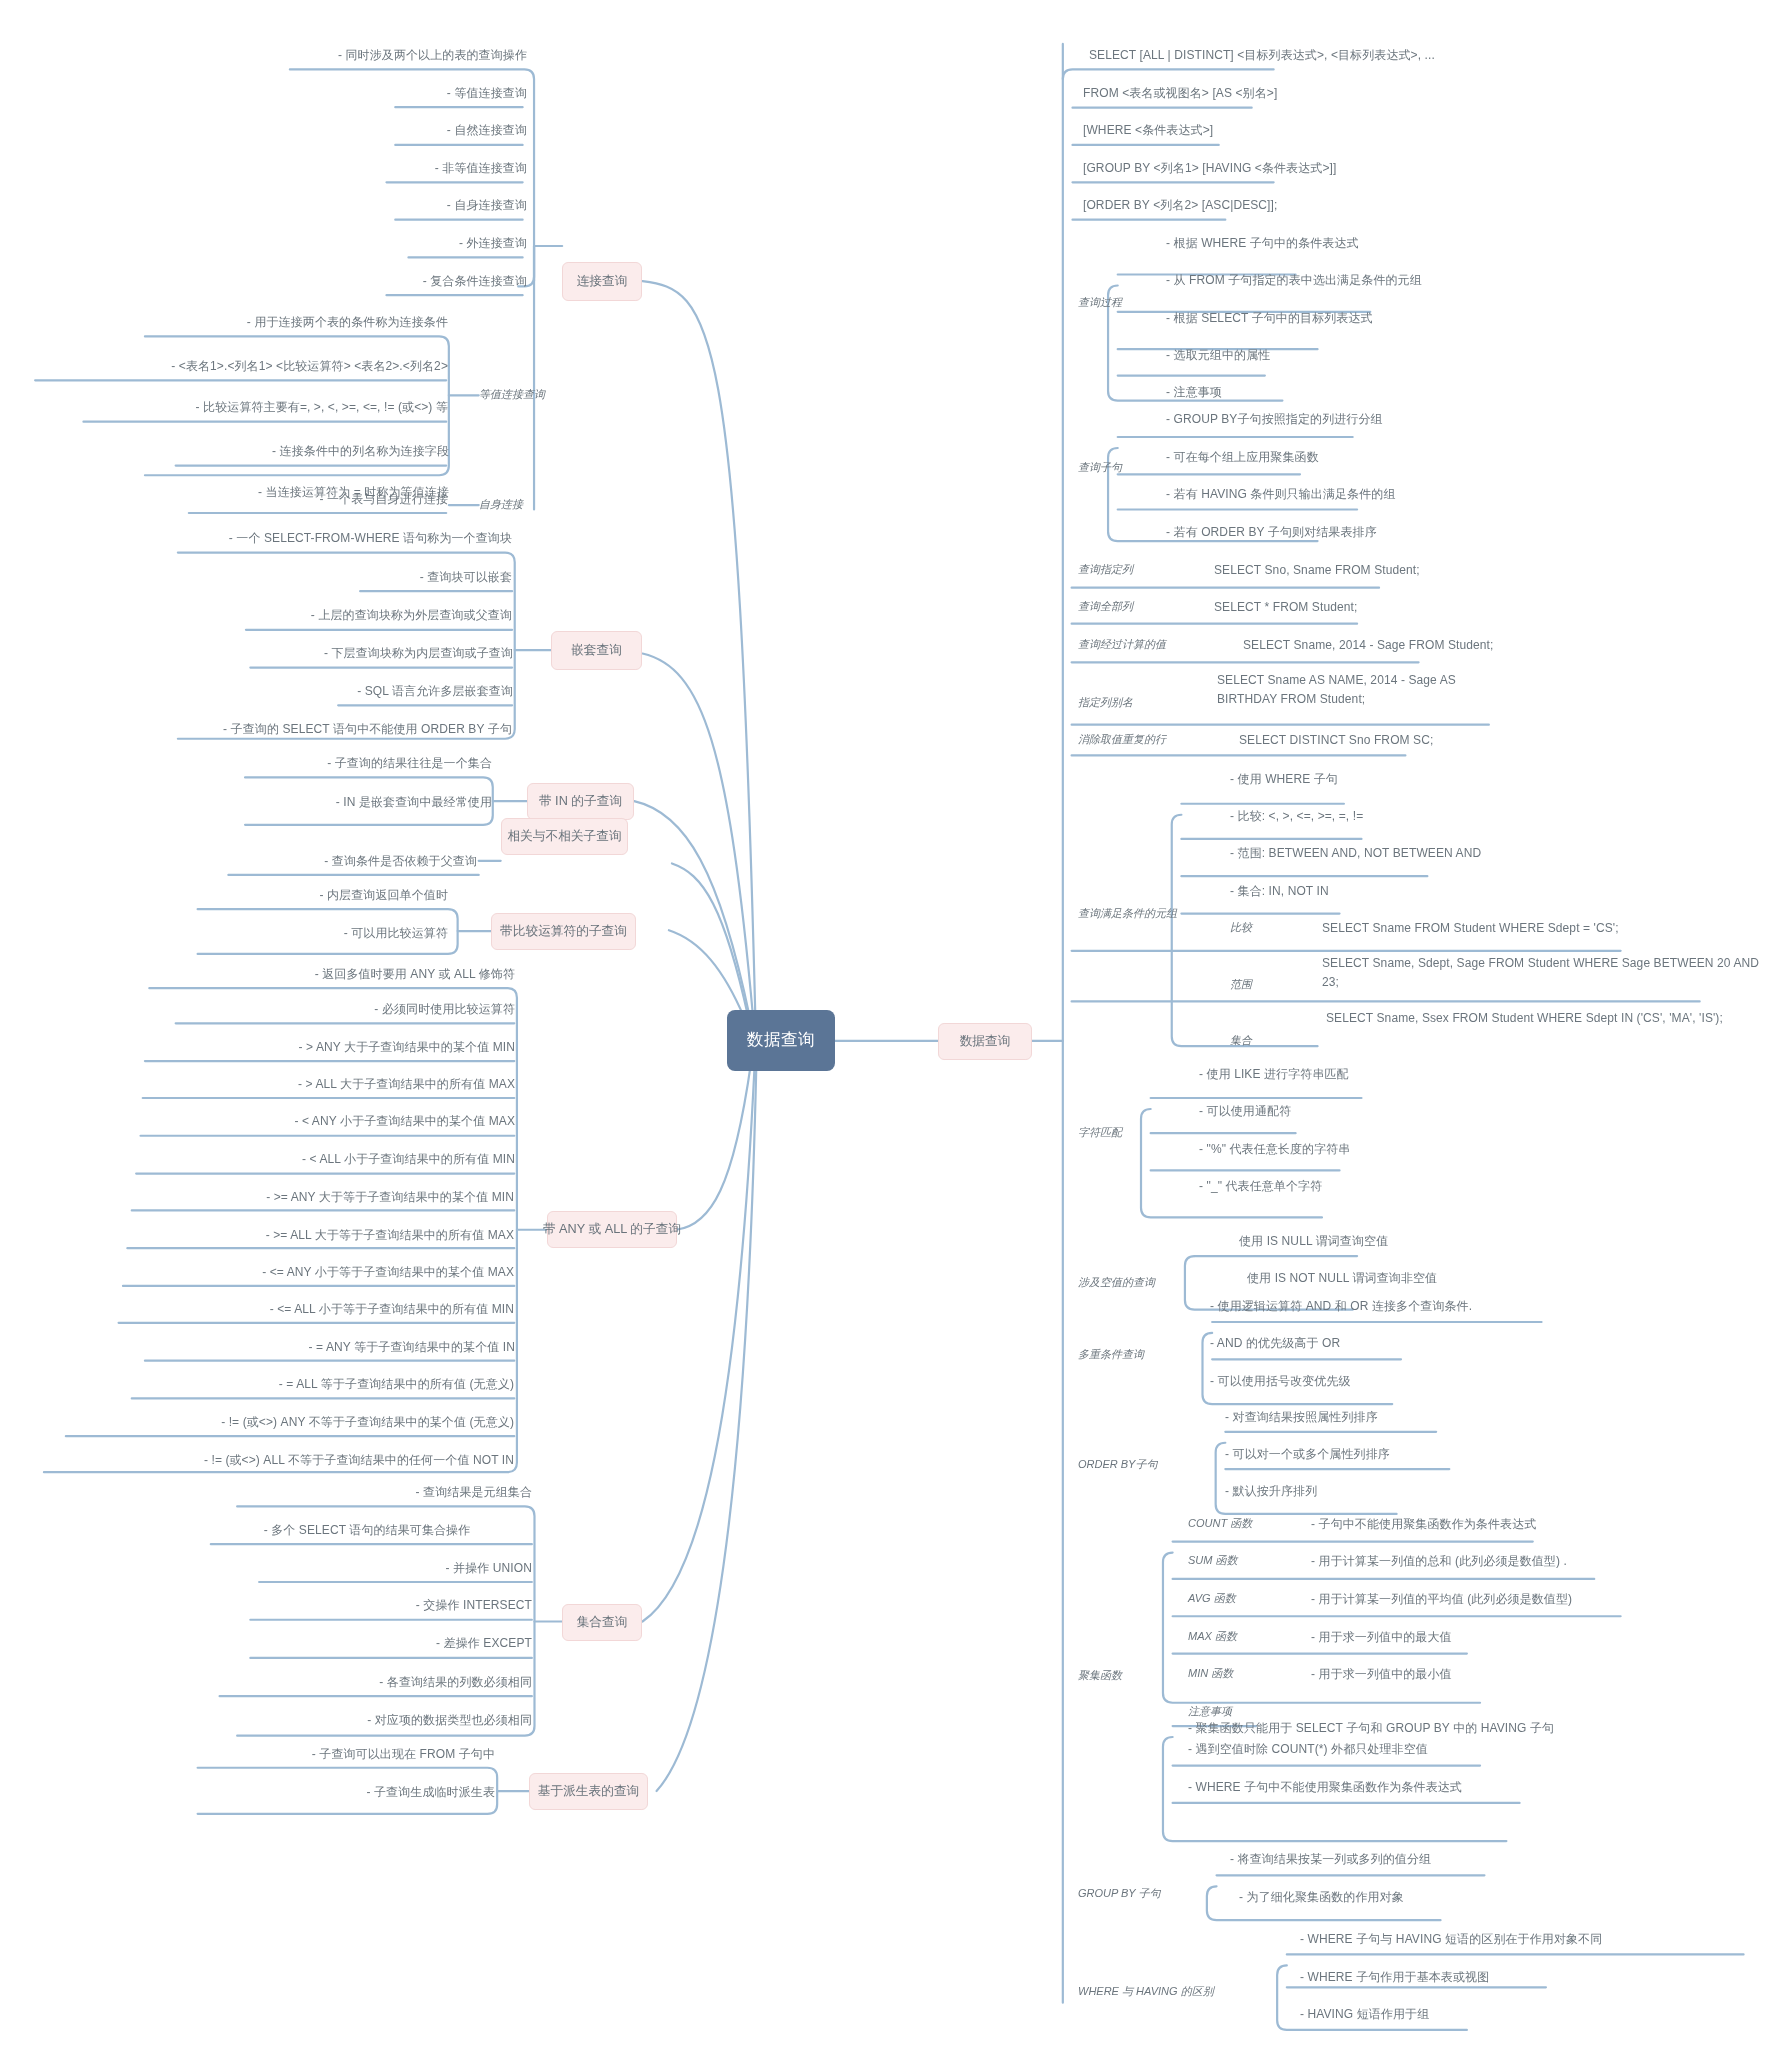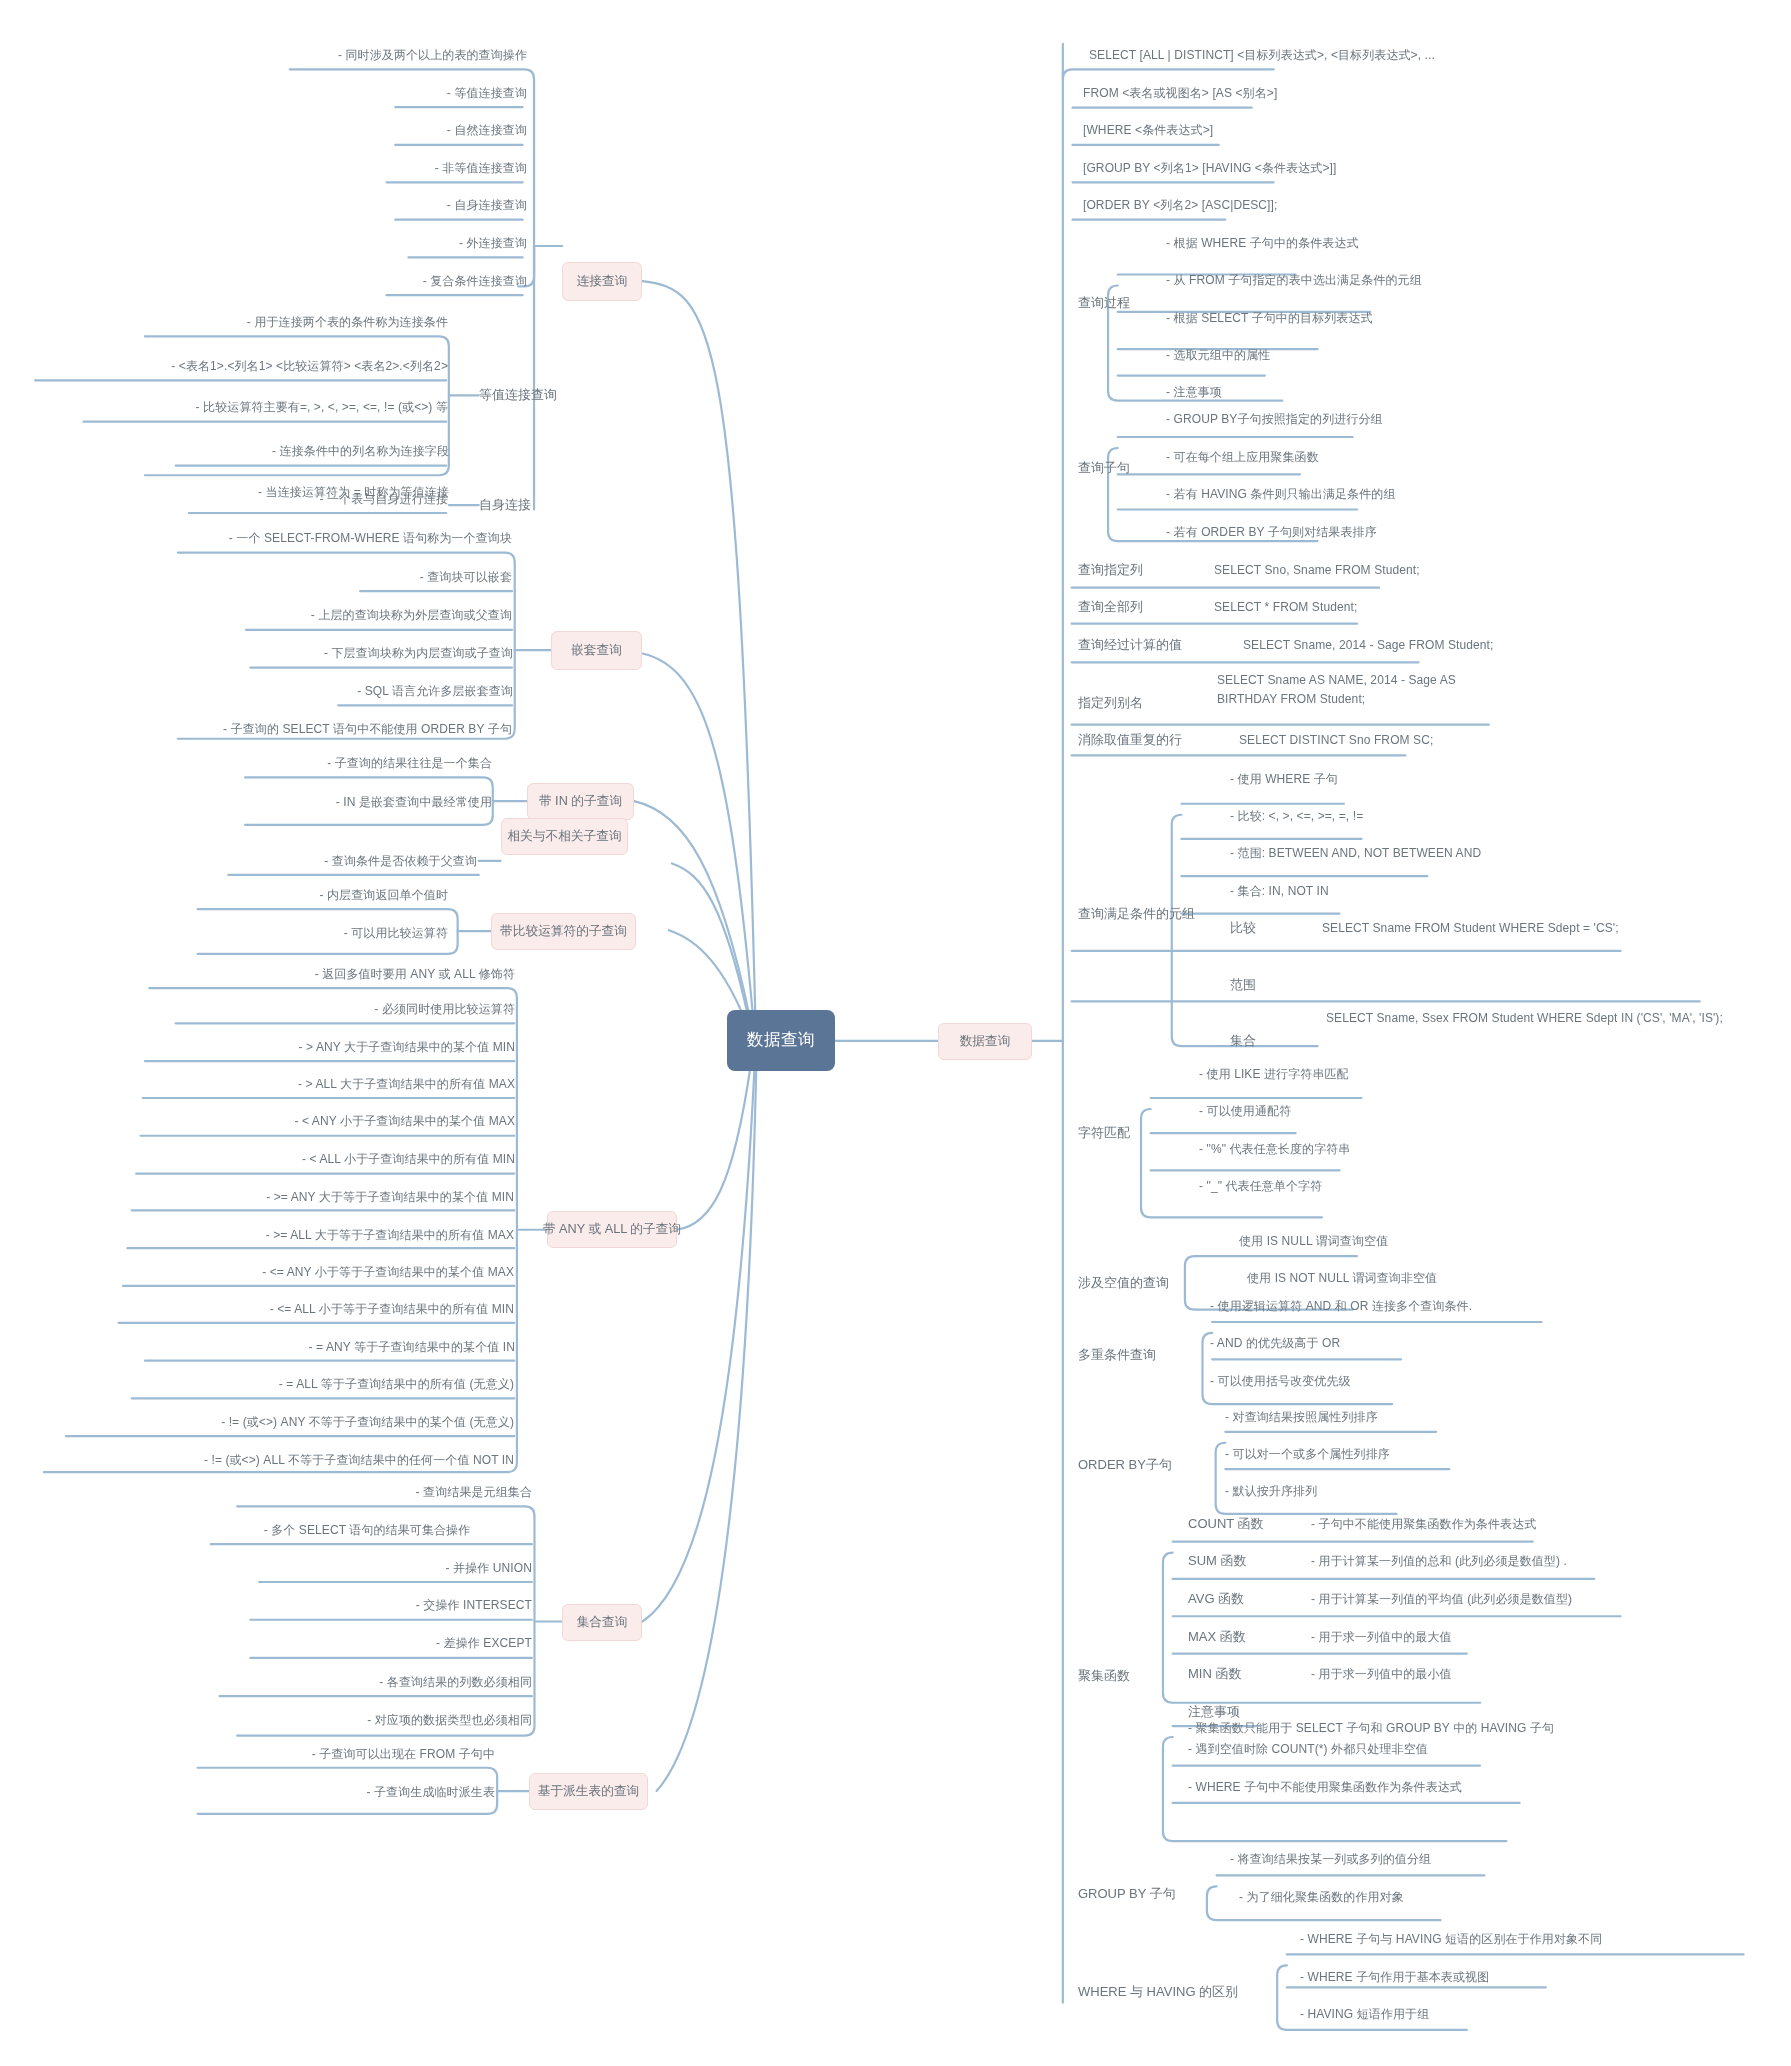--- a/index.html
+++ b/index.html
@@ -33,22 +33,23 @@
   .leaf{
     font-size:12px;
     color:#6b757d;
     letter-spacing:0.1px;
   }
   .leaf.right-align{justify-content:flex-end;}
   .leaf.left-align{justify-content:flex-start;}
   .leaf.wrap{white-space:normal;line-height:1.55;align-items:flex-start;}
 
   .cat{
-    font-size:13px;
+    font-size:11px;
     color:#6b757d;
+    font-style:italic;
   }
 
   .pill{
     background:#fbecec;
     border:0.9px solid #f2d7d7;
     border-radius:6.1px;
     padding:6.1px 11.4px;
     font-size:12.7px;
     color:#69737b;
     justify-content:center;
@@ -510,20 +511,23 @@
   <div class="node cat" style="left:1230px;top:917px;width:88px;height:22px;">
     <span>比较</span>
     </div>
   <div class="node leaf left-align" style="left:1322px;top:917px;width:439px;height:22px;">
     <span>SELECT Sname FROM Student WHERE Sdept = 'CS';</span>
     </div>
 
   <div class="node cat" style="left:1230px;top:974px;width:88px;height:22px;">
     <span>范围</span>
     </div>
+  <div class="node leaf left-align wrap" style="left:1322px;top:954px;width:439px;height:48px;">
+    <span>SELECT Sname, Sdept, Sage FROM Student WHERE Sage BETWEEN 20 AND 23;</span>
+    </div>
 
   <div class="node cat" style="left:1230px;top:1030px;width:88px;height:22px;">
     <span>集合</span>
     </div>
   <div class="node leaf left-align wrap" style="left:1326px;top:1009px;width:444px;height:48px;">
     <span>SELECT Sname, Ssex FROM Student WHERE Sdept IN ('CS', 'MA', 'IS');</span>
     </div>
 
   <div class="node cat" style="left:1078px;top:1122px;width:132px;height:22px;">
     <span>字符匹配</span>

